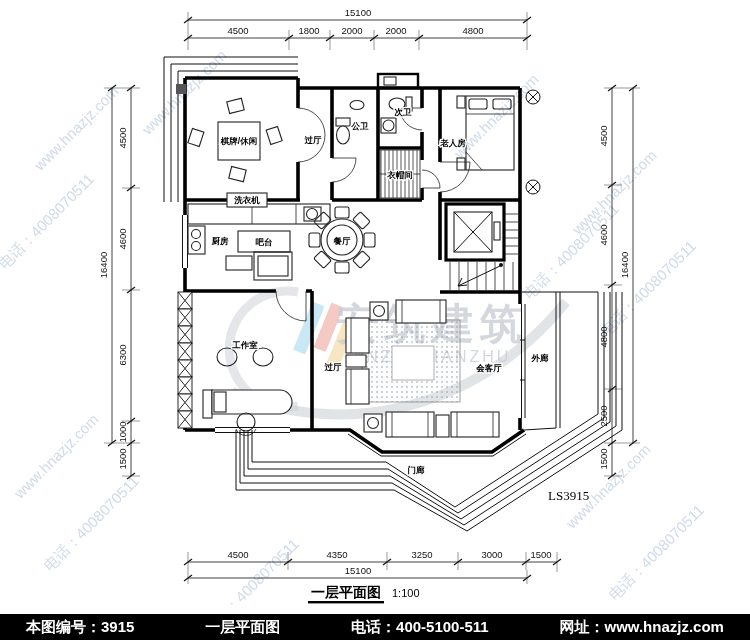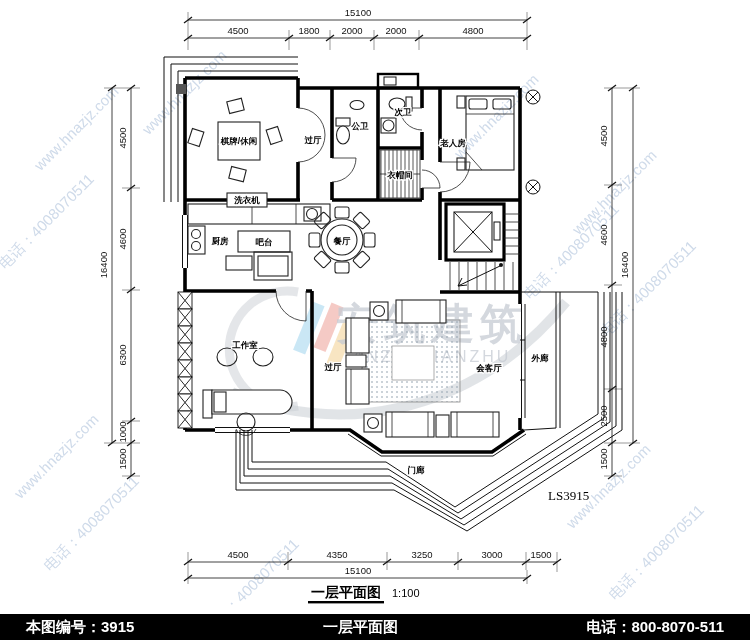--- a/index.html
+++ b/index.html
@@ -346,15 +346,16 @@
   <g>
     <text class="title-cn" x="346" y="597">一层平面图</text>
     <rect x="308" y="601" width="76" height="2.4" fill="#000"></rect>
     <text class="title-scale" x="392" y="597">1:100</text>
   </g>
 </svg>
 
   <div class="footer">
     <span>本图编号：3915</span>
     <span>一层平面图</span>
-    <span>电话：800-8070-511</span>
+    <span>电话：400-5100-511</span>
+    <span>网址：www.hnazjz.com</span>
   </div>
 </div>
 
 </body></html>

